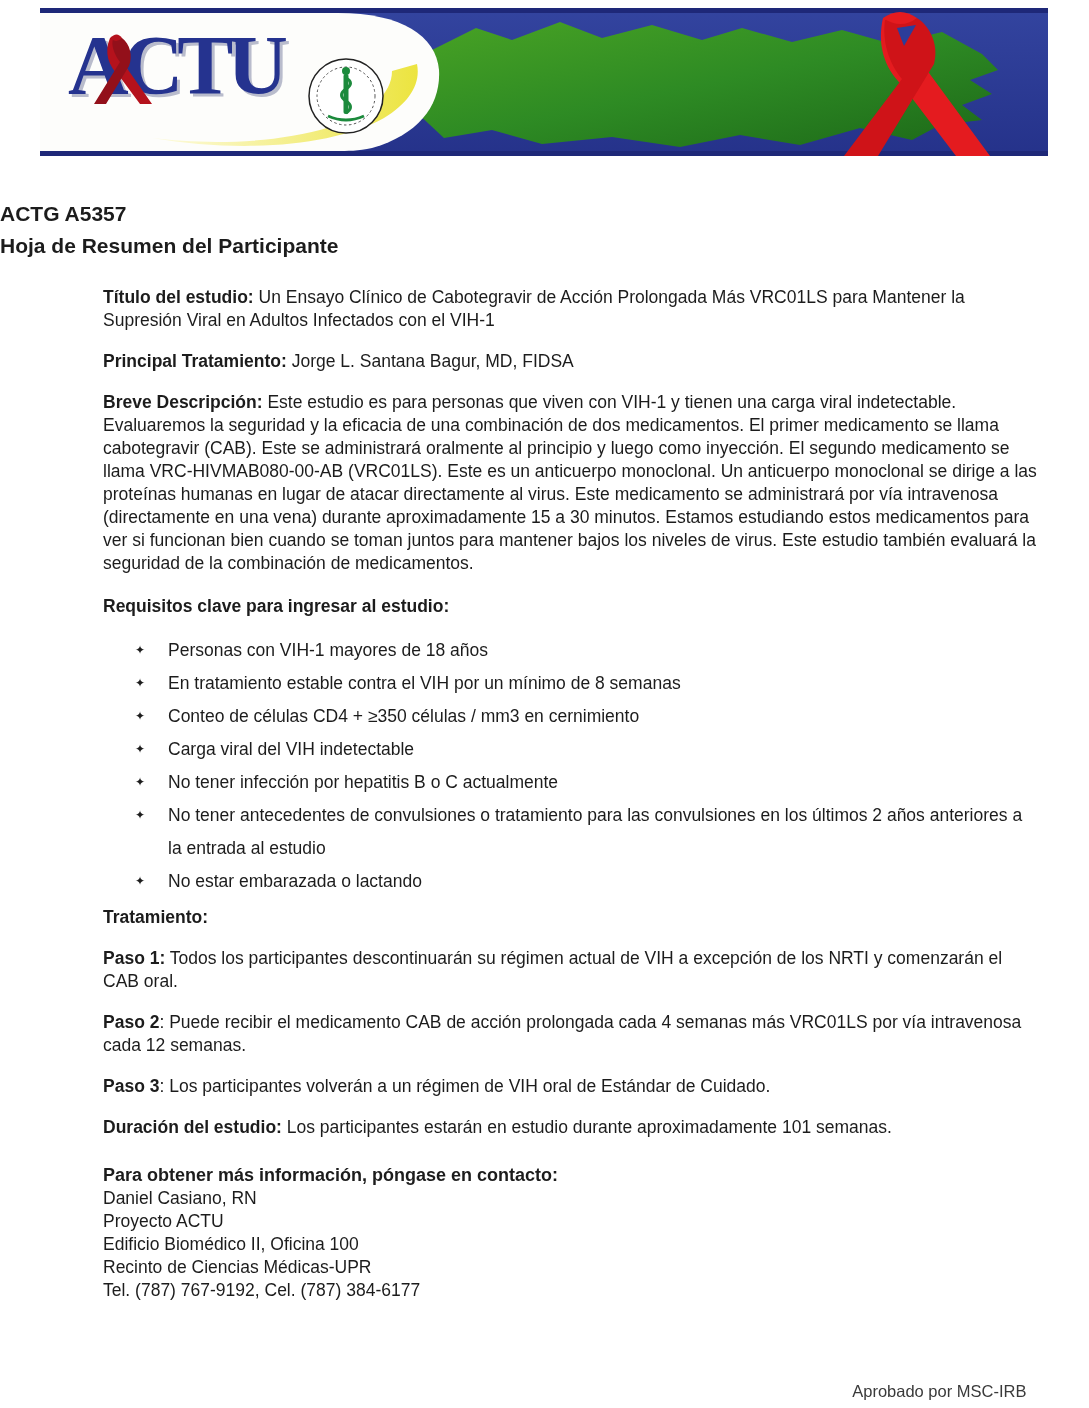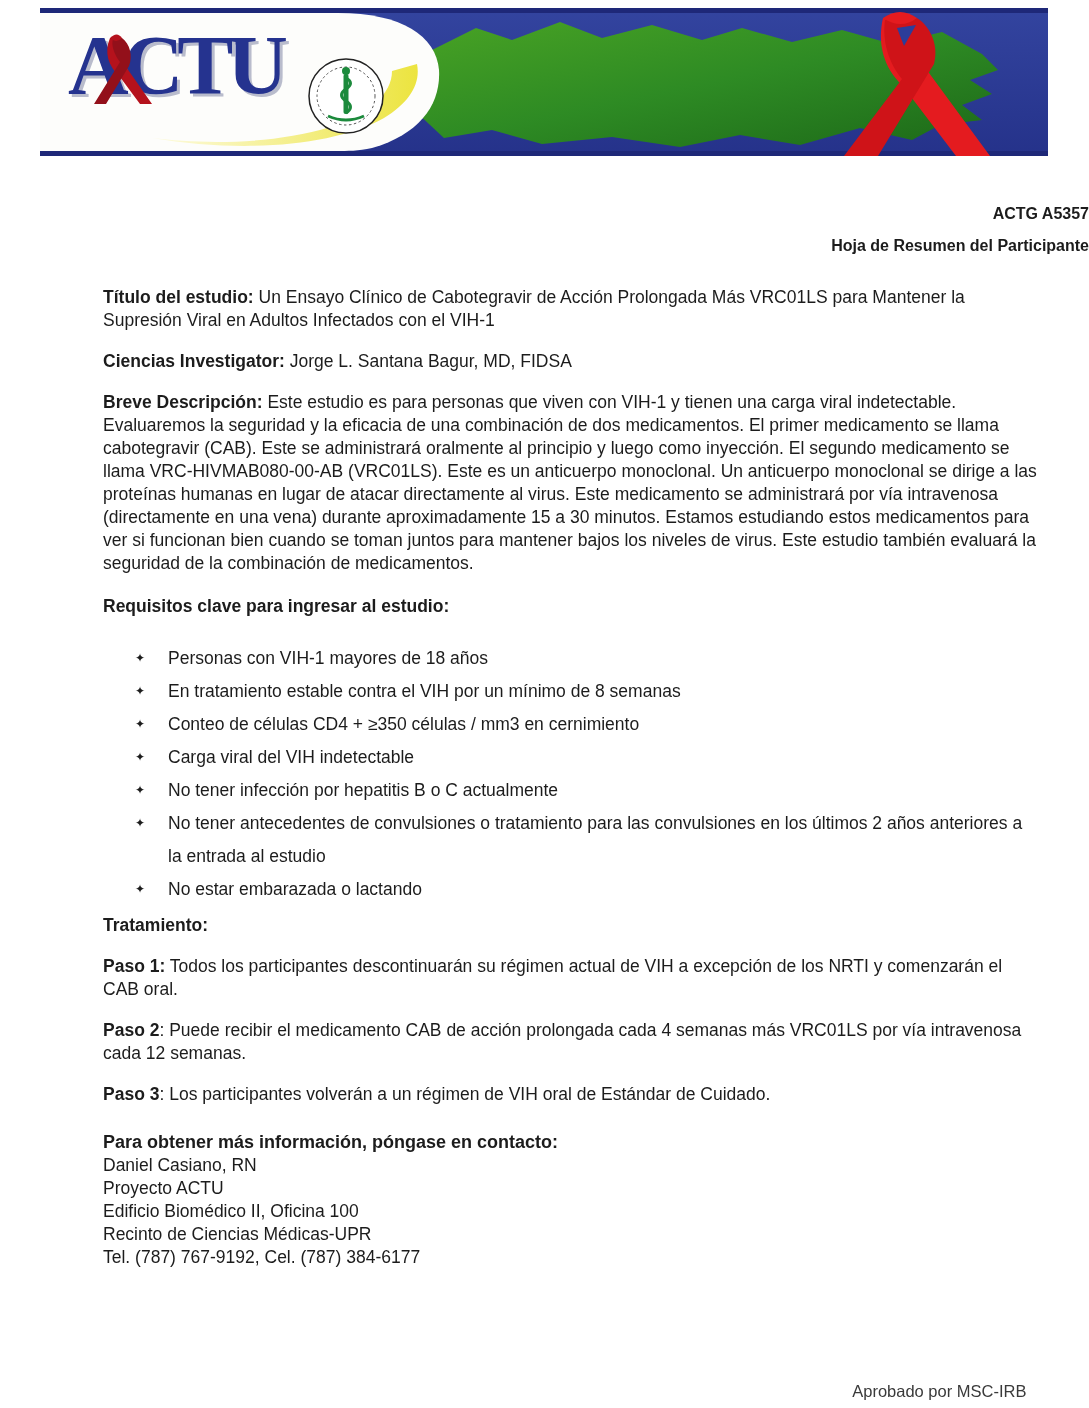--- a/index.html
+++ b/index.html
@@ -24,26 +24,26 @@
     font-weight:bold;font-size:84px;letter-spacing:-6px;
     color:#25338f;
     text-shadow:3px 3px 0 #b9bccc;
     line-height:1;
   }
   .org-lines{position:absolute;left:372px;top:38px;z-index:2;color:#ffffff;
     text-shadow:1px 2px 2px #0b1244;}
   .org-line-1,.org-line-2{font-size:27px;font-weight:bold;line-height:30px;}
   .org-line-3{font-size:21px;font-weight:bold;line-height:25px;}
   
-  .doc-title{margin-top:42px;text-align:right;font-weight:bold;font-size:16px;line-height:32px;}
+  .doc-title{margin-top:42px;text-align:left;font-weight:bold;font-size:21px;line-height:32px;}
   
   .content{padding:0 49px 0 103px;margin-top:24px;font-size:17.5px;line-height:23px;}
   .para{margin:0 0 18px 0;}
   .b{font-weight:bold;}
-  .req-heading{font-weight:bold;margin:20px 0 24px 0;}
+  .req-heading{font-weight:bold;margin:20px 0 16px 0;}
   .req-list{margin:0 0 4px 0;}
   .req-item{display:flex;line-height:33px;}
   .req-bullet{width:33px;margin-left:32px;flex:0 0 auto;font-size:12px;}
   .req-text{flex:1 1 auto;}
   .section-heading{font-weight:bold;margin:8px 0 18px 0;}
   .contact{margin-top:24px;text-align:left;}
   .contact-heading{font-weight:bold;font-size:18px;line-height:24px;}
   .contact-line{line-height:23px;}
   
   .approval{position:absolute;right:60px;top:1380px;text-align:center;z-index:1;}
@@ -114,21 +114,21 @@
 
   <div class="doc-title">
     <div>ACTG A5357</div>
     <div>Hoja de Resumen del Participante</div>
   </div>
 
   <div class="content">
 
     <p class="para"><span class="b">Título del estudio:</span><span> Un Ensayo Clínico de Cabotegravir de Acción Prolongada Más VRC01LS para Mantener la Supresión Viral en Adultos Infectados con el VIH-1</span></p>
 
-    <p class="para"><span class="b">Ciencias Investigator:</span><span> Jorge L. Santana Bagur, MD, FIDSA</span></p>
+    <p class="para"><span class="b">Principal Tratamiento:</span><span> Jorge L. Santana Bagur, MD, FIDSA</span></p>
 
     <p class="para"><span class="b">Breve Descripción:</span><span> Este estudio es para personas que viven con VIH-1 y tienen una carga viral indetectable. Evaluaremos la seguridad y la eficacia de una combinación de dos medicamentos. El primer medicamento se llama cabotegravir (CAB). Este se administrará oralmente al principio y luego como inyección. El segundo medicamento se llama VRC-HIVMAB080-00-AB (VRC01LS). Este es un anticuerpo monoclonal. Un anticuerpo monoclonal se dirige a las proteínas humanas en lugar de atacar directamente al virus. Este medicamento se administrará por vía intravenosa (directamente en una vena) durante aproximadamente 15 a 30 minutos. Estamos estudiando estos medicamentos para ver si funcionan bien cuando se toman juntos para mantener bajos los niveles de virus. Este estudio también evaluará la seguridad de la combinación de medicamentos.</span></p>
 
     <div class="req-heading">Requisitos clave para ingresar al estudio:</div>
 
     <div class="req-list">
       <div class="req-item">
           <span class="req-bullet">✦</span>
           <span class="req-text">Personas con VIH-1 mayores de 18 años</span>
         </div>
@@ -159,20 +159,21 @@
     </div>
 
     <div class="section-heading">Tratamiento:</div>
 
     <p class="para"><span class="b">Paso 1:</span><span> Todos los participantes descontinuarán su régimen actual de VIH a excepción de los NRTI y comenzarán el CAB oral.</span></p>
 
     <p class="para"><span class="b">Paso 2</span><span>: Puede recibir el medicamento CAB de acción prolongada cada 4 semanas más VRC01LS por vía intravenosa cada 12 semanas.</span></p>
 
     <p class="para"><span class="b">Paso 3</span><span>: Los participantes volverán a un régimen de VIH oral de Estándar de Cuidado.</span></p>
 
+    <p class="para"><span class="b">Duración del estudio:</span><span> Los participantes estarán en estudio durante aproximadamente 101 semanas.</span></p>
 
     <div class="contact">
       <div class="contact-heading">Para obtener más información, póngase en contacto:</div>
       <div class="contact-line">Daniel Casiano, RN</div>
       <div class="contact-line">Proyecto ACTU</div>
       <div class="contact-line">Edificio Biomédico II, Oficina 100</div>
       <div class="contact-line">Recinto de Ciencias Médicas-UPR</div>
       <div class="contact-line">Tel. (787) 767-9192, Cel. (787) 384-6177</div>
     </div>
   </div>

